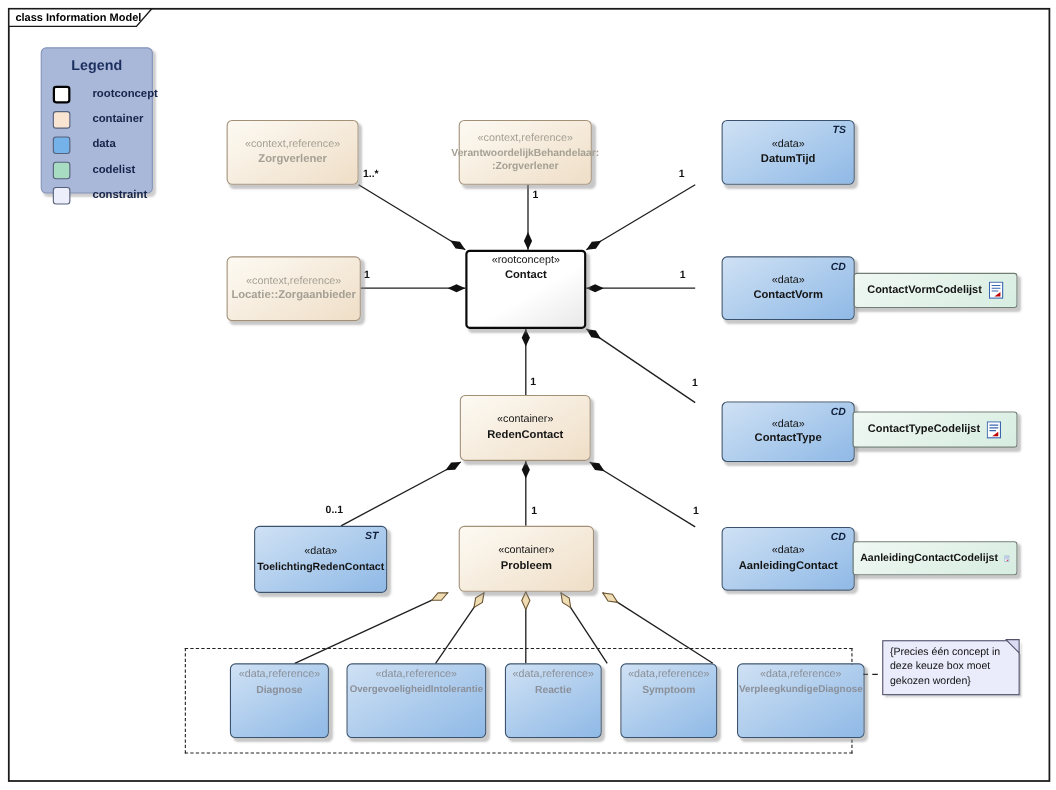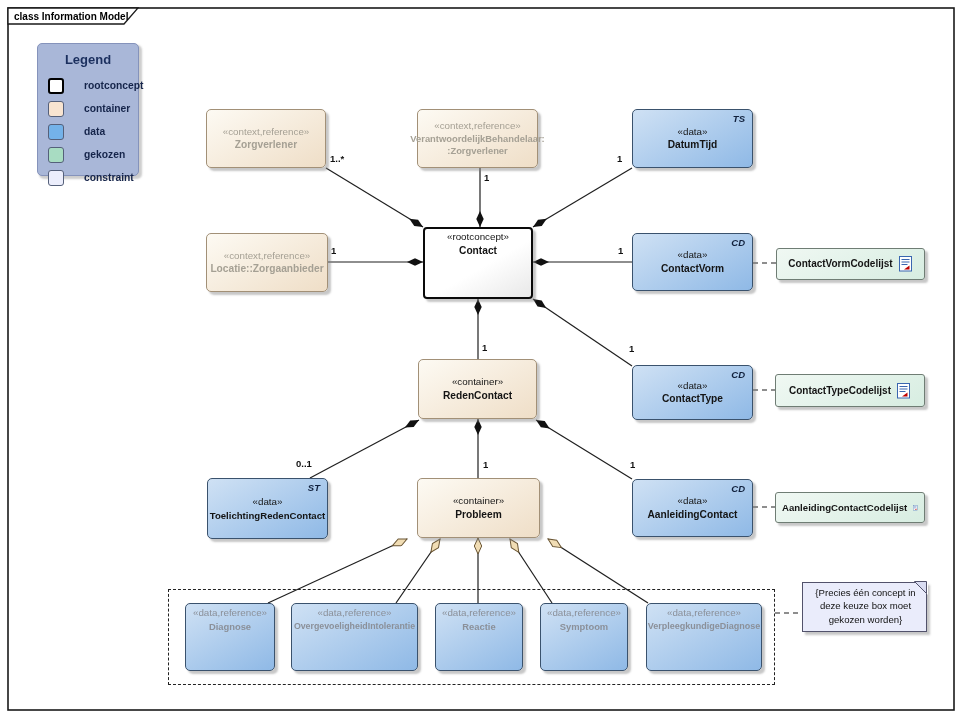--- a/index.html
+++ b/index.html
@@ -3,42 +3,42 @@
 <meta charset="utf-8">
 <style>
   html,body{margin:0;padding:0;background:#fff;}
   #canvas{position:relative;width:960px;height:718px;background:#ffffff;
           font-family:"Liberation Sans",sans-serif;overflow:hidden;}
   svg.layer{position:absolute;left:0;top:0;pointer-events:none;}
 
   .box{position:absolute;border-radius:5px;display:flex;flex-direction:column;
        align-items:center;justify-content:center;text-align:center;line-height:1.4;
        box-shadow:3px 3px 2px rgba(130,130,130,.45);z-index:2;box-sizing:border-box;}
-  .data{background:linear-gradient(150deg,#cfe1f4 0%,#8fb9e6 100%);border:1px solid #3a526d;}
+  .data{background:linear-gradient(150deg,#cfe1f4 0%,#8fb9e6 100%);border:1px solid #3a526d;margin-left:24px;}
   .cont{background:linear-gradient(150deg,#fdfaf3 0%,#efdec7 100%);border:1px solid #a29077;}
   .root{background:linear-gradient(150deg,#ffffff 55%,#e8e8e8 100%);border:2.5px solid #0a0a0a;
         border-radius:4px;justify-content:flex-start;padding-top:1px;}
   .codelist{background:linear-gradient(150deg,#f0f8f3 0%,#d7ede1 100%);border:1px solid #6f7d74;
         border-radius:3px;flex-direction:row;gap:6px;padding:0 6px;}
   .stereo{font-size:9.8px;color:#141414;}
   .bname{font-size:10.2px;font-weight:bold;color:#141414;}
   .refbox .stereo,.refbox .bname{color:#8b9099;}
   .tanref .stereo,.tanref .bname{color:#a5a094;}
   .tag{position:absolute;top:2px;right:7px;font-style:italic;font-weight:bold;
        font-size:9.5px;color:#10203c;}
   .clabel{font-size:10px;font-weight:bold;color:#141414;white-space:nowrap;}
   .mult{position:absolute;font-size:9.5px;font-weight:bold;color:#111;z-index:4;}
   .bottom-row{justify-content:flex-start;padding-top:2px;}
   .bottom-row .bname{font-size:9.4px;text-align:center;}
   .choice-rect{position:absolute;left:168px;top:589px;width:607px;height:96px;
        border:1.4px dashed #222;z-index:1;box-sizing:border-box;}
   .note{position:absolute;left:802px;top:582px;width:125px;height:50px;background:#eaecfb;
        border:1px solid #52526b;box-shadow:2.5px 2.5px 2px rgba(130,130,130,.45);
        font-size:9.6px;color:#111;line-height:1.4;padding:3px 4px 3px 6px;z-index:2;
-       box-sizing:border-box;text-align:center;}
+       box-sizing:border-box;text-align:left;}
   .note .fold{position:absolute;top:-2px;right:-2px;}
   .legend{position:absolute;left:37px;top:43px;width:102px;height:133px;background:#a9b7d8;
        border:1px solid #8593bb;border-radius:5px;box-shadow:2.5px 2.5px 2px rgba(130,130,130,.4);
        z-index:2;box-sizing:border-box;padding:8px 0 0 10px;}
   .legend-title{display:block;text-align:center;font-weight:bold;font-size:13px;
        color:#1b2f5e;margin:0 10px 7px 0;}
   .legend-row{display:flex;align-items:center;gap:20px;height:23px;}
   .sw{width:16px;height:16px;border-radius:3px;border:1px solid #55607a;box-sizing:border-box;flex:none;}
   .sw-root{border:2.4px solid #000;}
   .legend-label{font-size:10.3px;font-weight:600;color:#15244a;}
@@ -100,21 +100,21 @@
     <div class="legend-row">
       <span class="sw" style="background: rgb(248, 228, 209);"></span>
       <span class="legend-label">container</span>
     </div>
     <div class="legend-row">
       <span class="sw" style="background: rgb(116, 178, 233);"></span>
       <span class="legend-label">data</span>
     </div>
     <div class="legend-row">
       <span class="sw" style="background: rgb(168, 220, 194);"></span>
-      <span class="legend-label">gekozen</span>
+      <span class="legend-label">codelist</span>
     </div>
     <div class="legend-row">
       <span class="sw" style="background: rgb(236, 238, 252);"></span>
       <span class="legend-label">constraint</span>
     </div>
   </div>
 
   <div class="box cont tanref" style="left:206px;top:109px;width:120px;height:59px">
     <span class="stereo">«context,reference»</span>
     <span class="bname">Zorgverlener</span>

